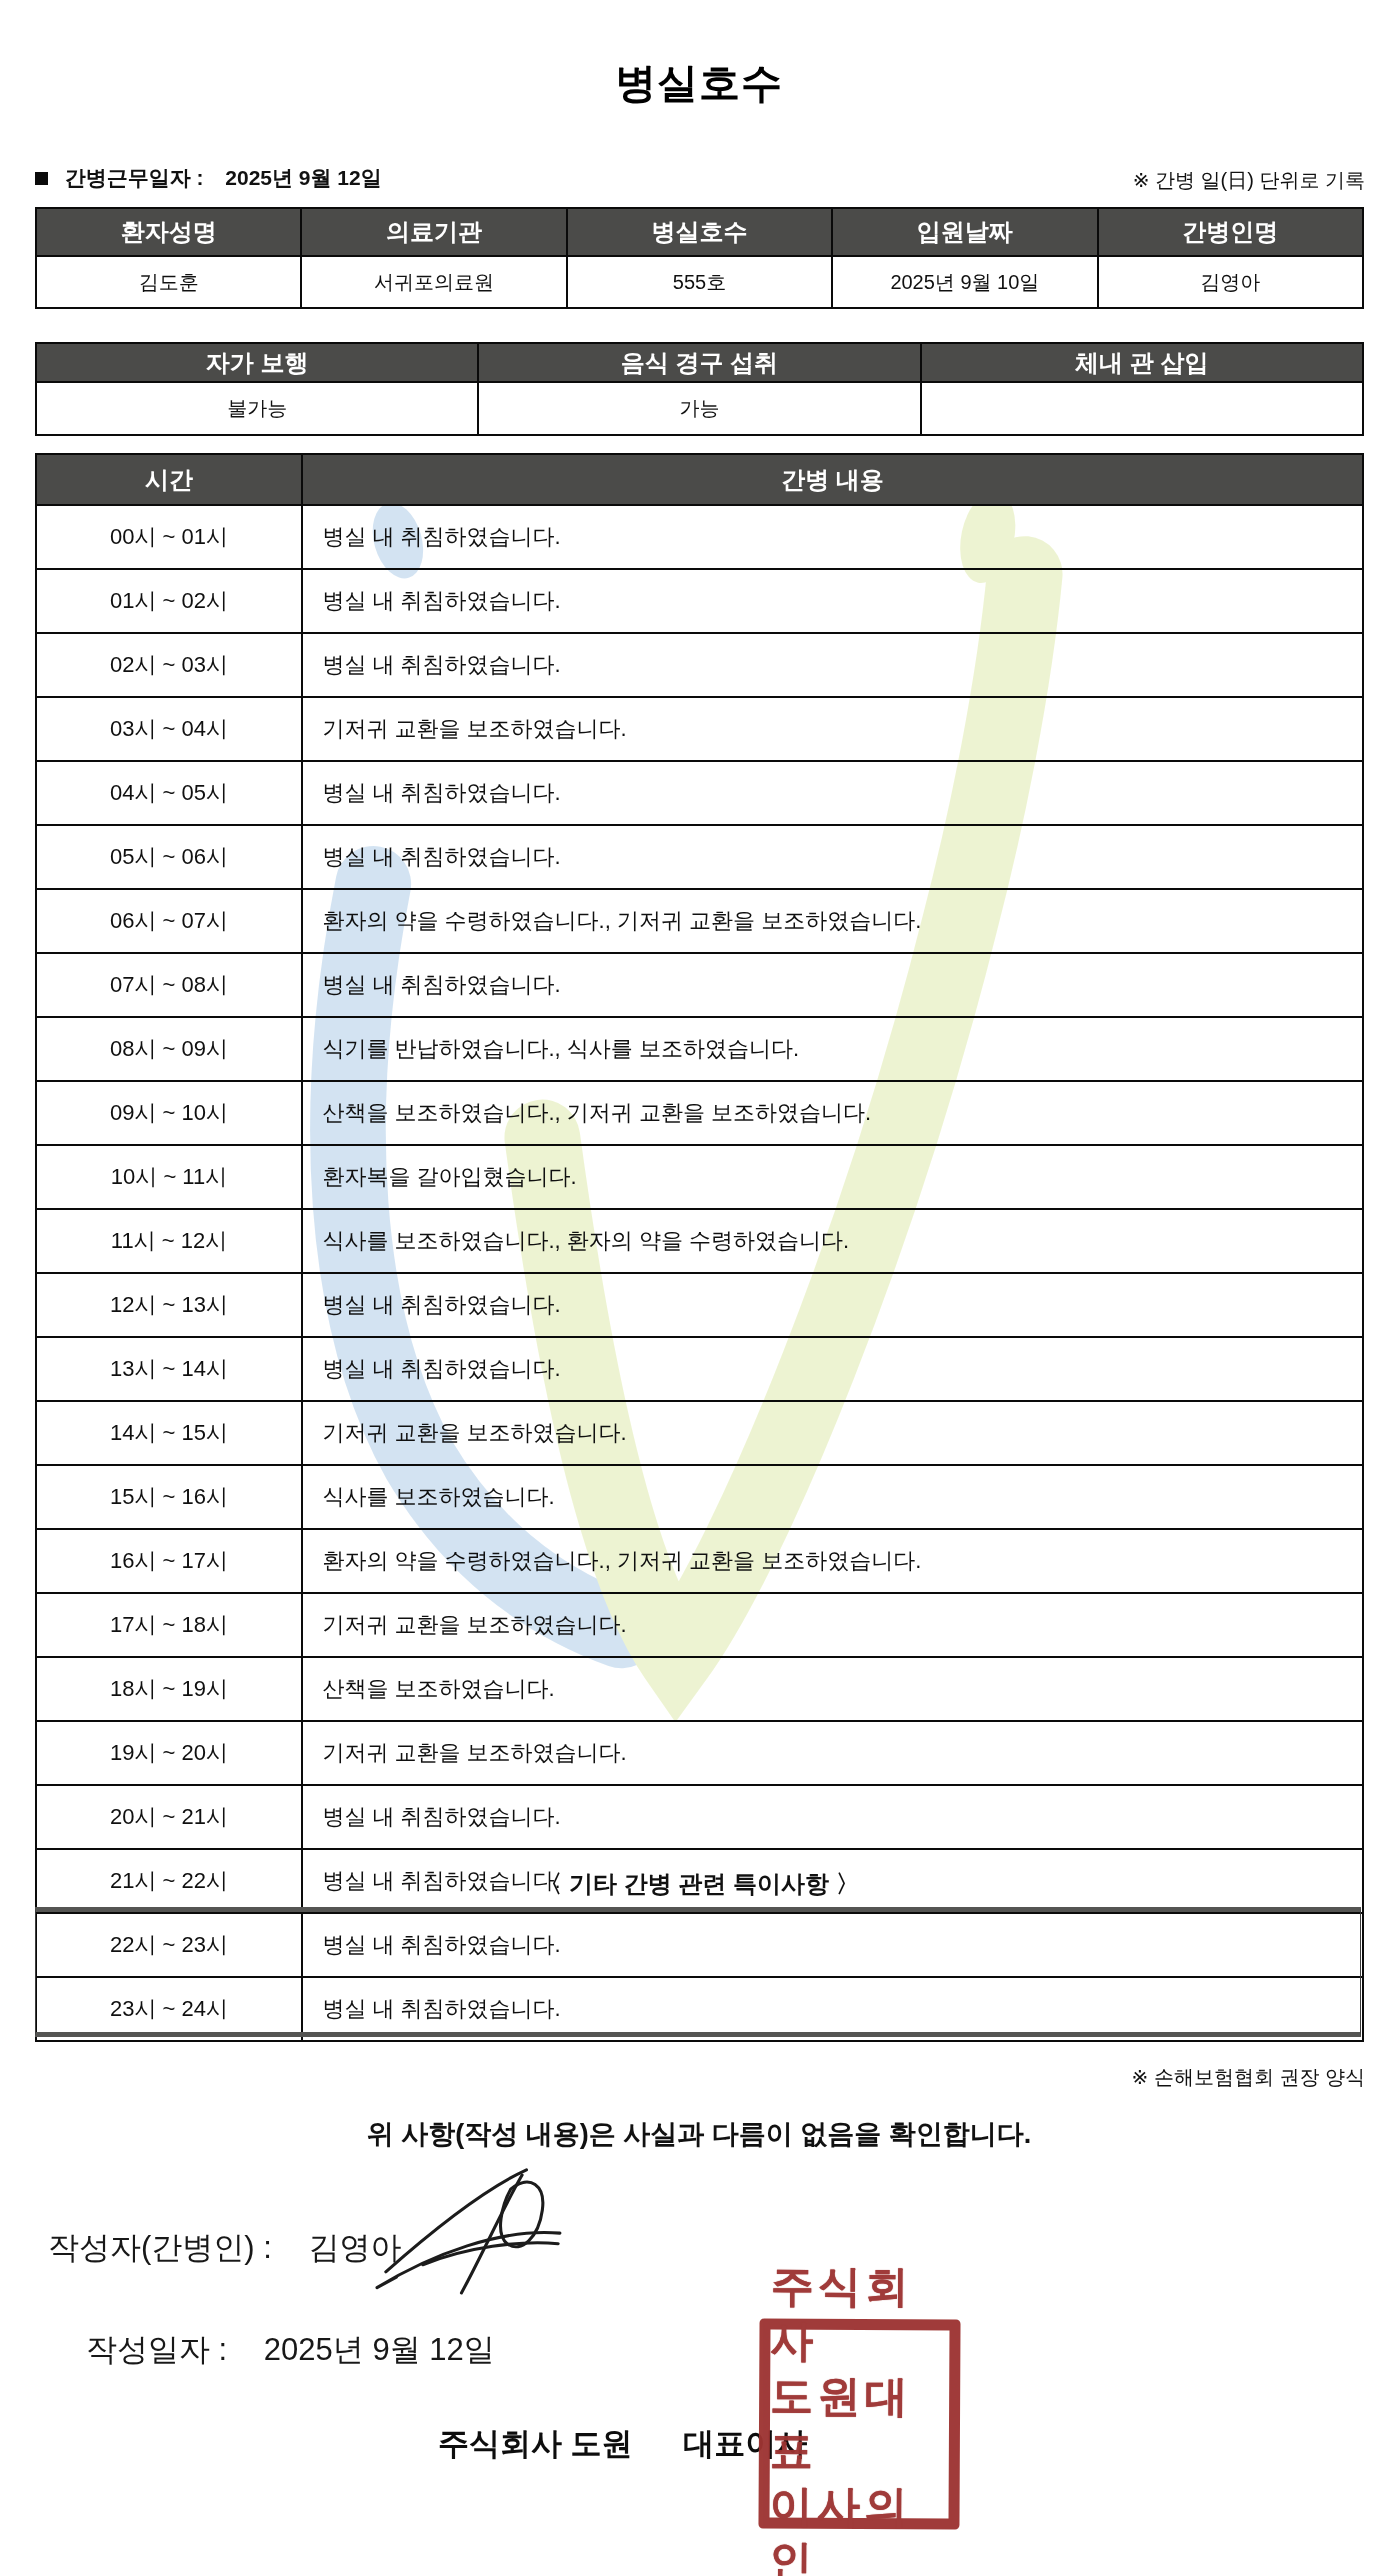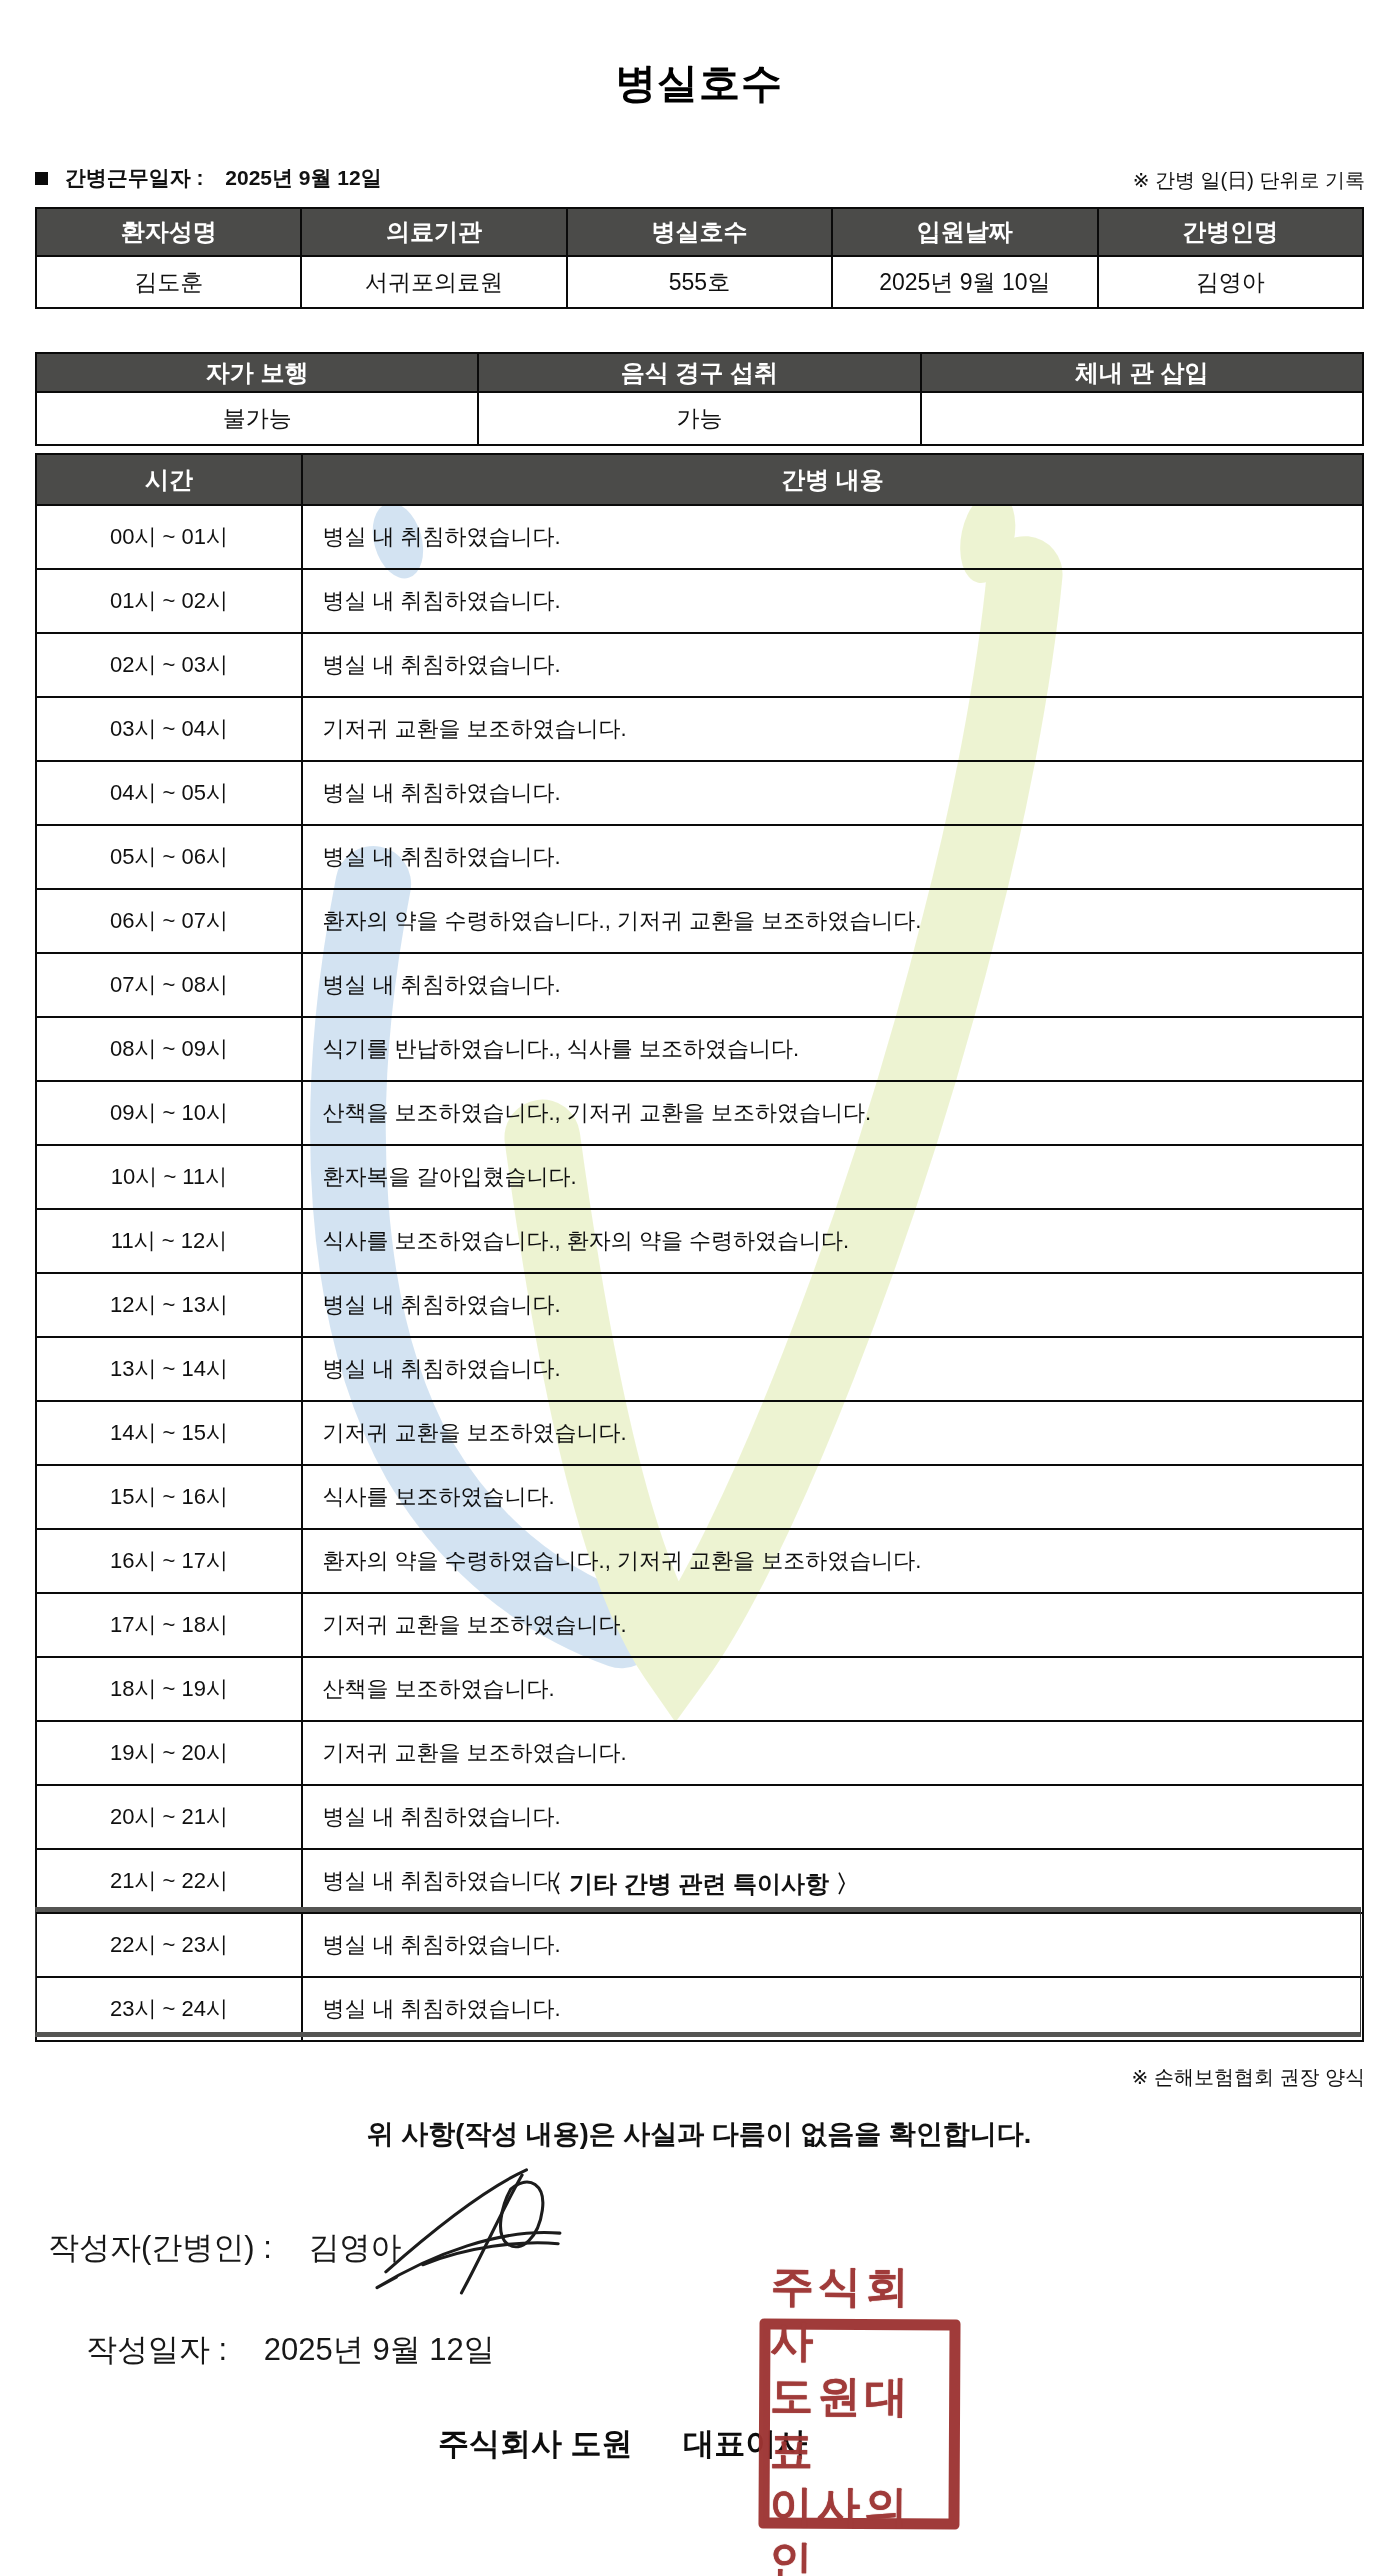--- a/index.html
+++ b/index.html
@@ -16,27 +16,27 @@
 
   
   #meta-left { position:absolute; left:35px; top:164px; font-size:21px; font-weight:700; z-index:1; }
   #meta-left .sq { display:inline-block; width:13.2px; height:13.2px; background:#0a0a0a; margin-right:10.6px; }
   #meta-right { position:absolute; right:33px; top:167px; font-size:20px; font-weight:500; z-index:1; }
 
   
   table.tbl { position:absolute; border-collapse:collapse; table-layout:fixed; width:1329px; left:35px; z-index:1; background:transparent; }
   table.tbl th, table.tbl td { border:2.6px solid #0a0a0a; text-align:center; vertical-align:middle; background:transparent; }
   table.tbl th { background:#4b4b49; color:#ffffff; font-size:24px; font-weight:700; }
-  table.tbl td { font-size:23px; font-weight:400; color:#101010; }
+  table.tbl td { font-size:20px; font-weight:400; color:#101010; }
 
   #patient-table { top:207px; }
   #patient-table th { height:48px; }
   #patient-table td { height:52px; }
 
-  #status-table { top:352px; }
+  #status-table { top:342px; }
   #status-table th { height:39px; }
   #status-table td { height:53px; }
 
   #care-table { top:453px; }
   #care-table th { height:51px; }
   #care-table td { height:64px; }
   #care-table td.content { text-align:left; padding-left:19.4px; font-size:22px; }
   #care-table td.time { font-size:22px; }
 
   

